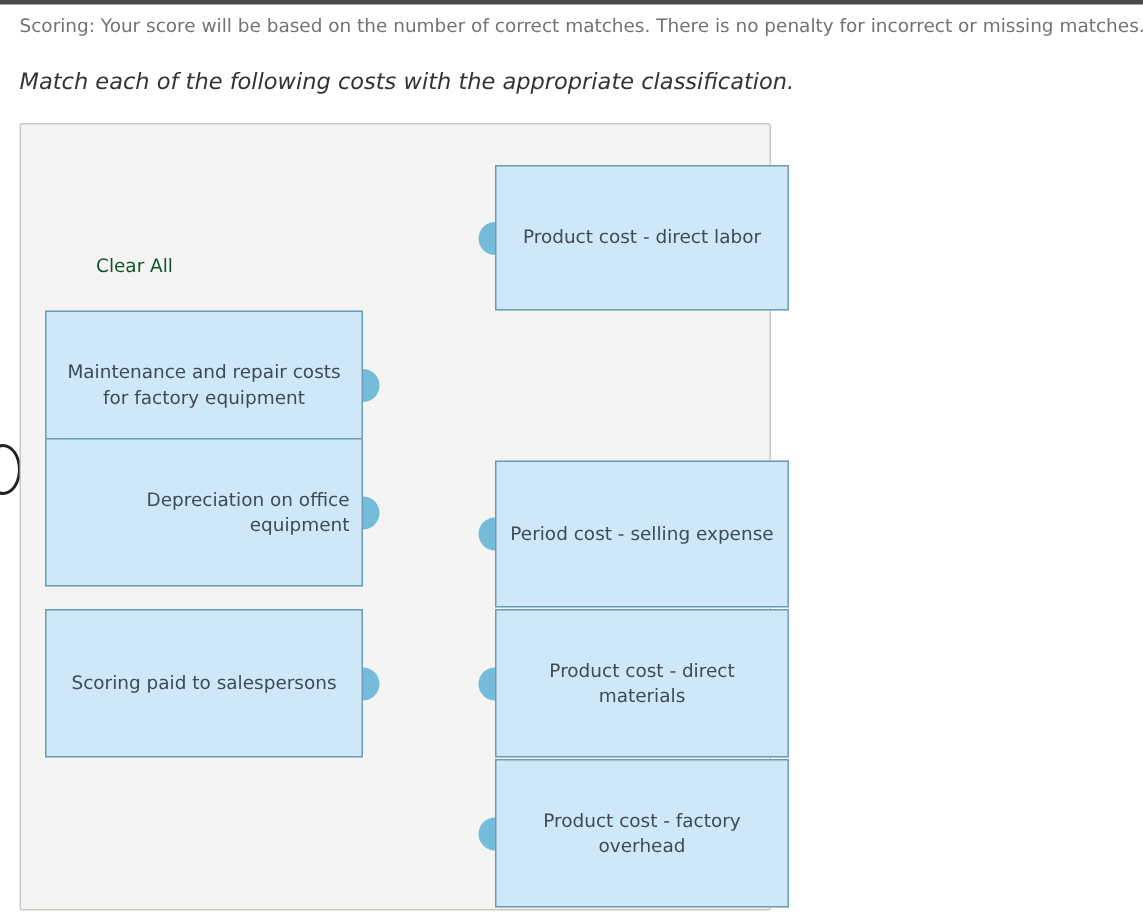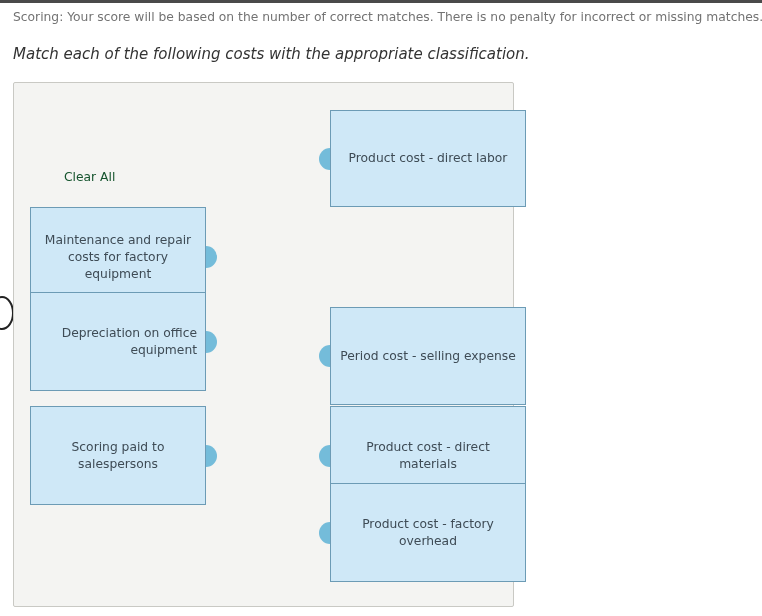--- a/index.html
+++ b/index.html
@@ -94,21 +94,21 @@
     border-bottom-right-radius: 11px 11px;
   }
   .knob.left {
     left: -12px;
     border-top-left-radius: 11px 11px;
     border-bottom-left-radius: 11px 11px;
   }
   
   .card.left-card {
     left: 16px;
-    width: 176px;
+    width: 212px;
   }
   
   .card.right-card {
     left: 316px;
     width: 196px;
   }
   #edge-arc {
     position: absolute;
     left: -10px;
     top: 296px;
@@ -151,17 +151,17 @@
     <span class="label">Product cost - direct labor</span>
   </div>
   <div class="card right-card" style="top: 323px; height: 99px;">
     <span class="knob left"></span>
     <span class="label">Product cost - direct materials</span>
   </div>
   <div class="card right-card" style="top: 224px; height: 98px;">
     <span class="knob left"></span>
     <span class="label">Period cost - selling expense</span>
   </div>
-  <div class="card right-card" style="top: 400px; height: 99px;">
+  <div class="card right-card" style="top: 423px; height: 99px;">
     <span class="knob left"></span>
     <span class="label">Product cost - factory overhead</span>
   </div>
 </div>
 
 </body></html>

